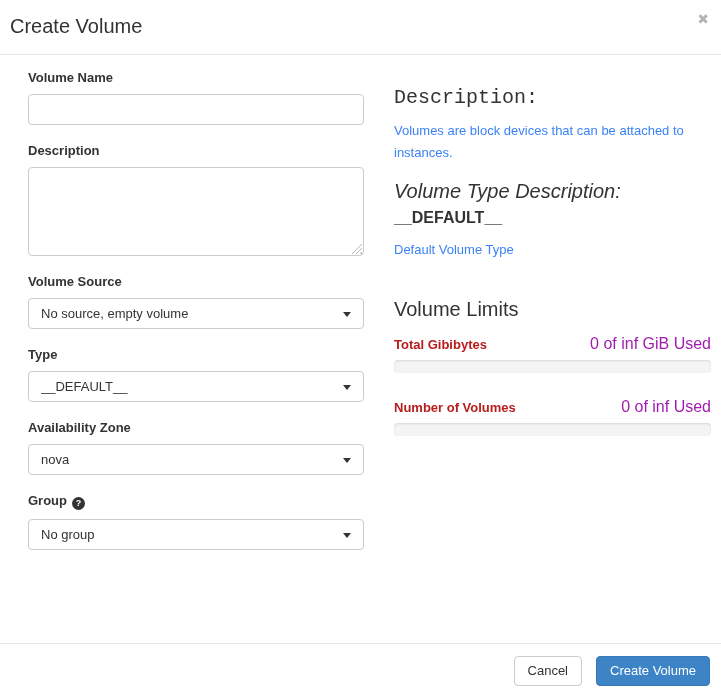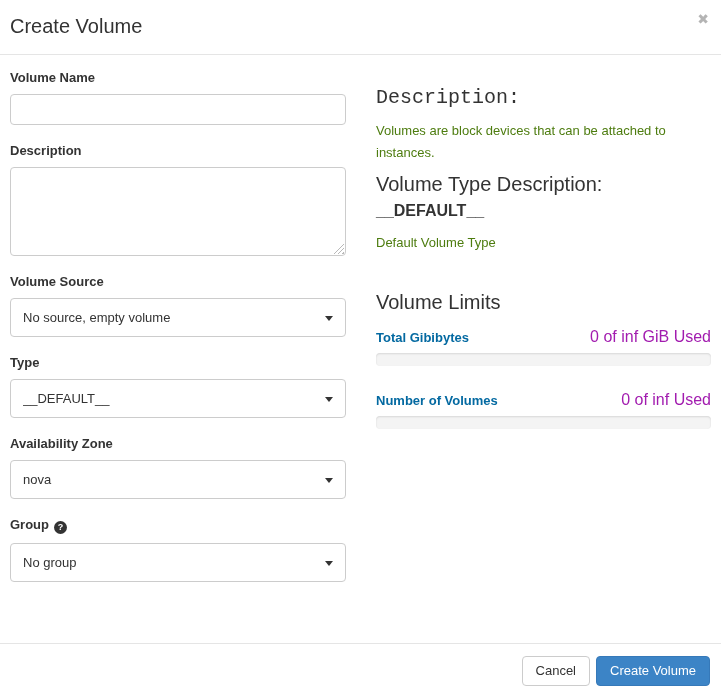--- a/index.html
+++ b/index.html
@@ -22,21 +22,21 @@
   .modal-title { font-size: 20px; font-weight: 400; color: #333; line-height: 27px; }
   .close-btn {
     position: absolute; top: 10px; right: 10px;
     border: none; background: transparent; cursor: pointer;
     color: #b4b4b4; font-size: 14px; font-weight: 700; line-height: 14px;
     padding: 2px;
     font-family: "DejaVu Sans", sans-serif;
   }
 
   
-  .modal-body { flex: 1 1 auto; display: flex; padding: 15px 10px 0 10px; }
+  .modal-body { flex: 1 1 auto; display: flex; padding: 15px 10px 0 28px; }
   .col-left  { flex: 0 0 336px; width: 336px; }
   .col-gap   { flex: 0 0 30px; }
   .col-right { flex: 1 1 auto; min-width: 0; }
 
   
   .form-group { margin-bottom: 18px; }
   .control-label {
     display: block; font-size: 13px; font-weight: 700; color: #333;
     margin-bottom: 9px; line-height: 15px;
   }
@@ -57,21 +57,21 @@
   .textarea-wrap { position: relative; }
   .textarea-input { height: 89px; resize: none; display: block; }
   .resize-handle {
     position: absolute; right: 2px; bottom: 2px; width: 11px; height: 11px;
     background: repeating-linear-gradient(135deg, transparent 0 2px, #b9b9b9 2px 3px);
     clip-path: polygon(100% 0, 100% 100%, 0 100%);
     pointer-events: none;
   }
   .select-wrap { position: relative; }
   .select-input {
-    height: 39px; appearance: none; -webkit-appearance: none; -moz-appearance: none;
+    height: 31px; appearance: none; -webkit-appearance: none; -moz-appearance: none;
     padding-right: 30px; color: #333;
   }
   .caret-down {
     position: absolute; right: 13px; top: 50%; margin-top: -2px;
     width: 0; height: 0; pointer-events: none;
     border-left: 4px solid transparent; border-right: 4px solid transparent;
     border-top: 5px solid #333;
   }
   .number-wrap { position: relative; }
   .number-input { height: 31px; padding-right: 28px; appearance: textfield; -moz-appearance: textfield; }
@@ -83,38 +83,38 @@
   .spin-btn {
     flex: 1 1 50%; border: 1px solid #bbb; border-radius: 2px; background: #fff;
     display: flex; align-items: center; justify-content: center; padding: 0; cursor: pointer;
   }
   .tri-up   { width: 0; height: 0; border-left: 4px solid transparent; border-right: 4px solid transparent; border-bottom: 5px solid #333; }
   .tri-down { width: 0; height: 0; border-left: 4px solid transparent; border-right: 4px solid transparent; border-top: 5px solid #8a8a8a; }
 
   
   .section-heading { font-size: 20px; font-weight: 400; color: #333; margin: 0 0 10px 0; line-height: 24px; }
   .col-right .section-heading.first { margin-top: 16px; font-family: Liberation Mono, monospace; }
-  .heading-type { margin-top: 8px; margin-bottom: 6px; }
+  .heading-type { margin-top: 15px; margin-bottom: 6px; font-style: italic; }
   .heading-limits { margin-top: 36px; margin-bottom: 14px; }
-  .help-text { font-size: 13px; color: #4d7c0f; line-height: 1.7; margin: 0 0 8px 0; }
+  .help-text { font-size: 13px; color: #3b82f6; line-height: 1.7; margin: 0 0 8px 0; }
   .type-name { font-size: 16px; font-weight: 700; color: #333; margin: 0 0 12px 0; }
   .limit-row { display: flex; justify-content: space-between; align-items: baseline; margin-bottom: 7px; }
-  .limit-label { font-size: 13px; font-weight: 700; color: #0369a1; }
+  .limit-label { font-size: 13px; font-weight: 700; color: #b91c1c; }
   .limit-usage { font-size: 16px; color: #a21caf; }
   .progress {
     height: 13px; background: #f4f4f4; border-radius: 4px;
     box-shadow: inset 0 1px 2px rgba(0,0,0,.12);
     margin-bottom: 25px; overflow: hidden;
   }
   .progress-fill { height: 100%; background: #3c84c6; }
 
   
   .modal-footer {
     flex: 0 0 auto; border-top: 1px solid #e5e5e5;
-    padding: 12px 11px; display: flex; justify-content: flex-end; gap: 6px;
+    padding: 12px 11px; display: flex; justify-content: flex-end; gap: 14px;
   }
   .btn {
     font-family: "Liberation Sans", "DejaVu Sans", sans-serif;
     font-size: 13px; line-height: 16px; padding: 6px 13px; border-radius: 4px;
     cursor: pointer; height: 30px;
   }
   .btn-default { background: #fff; border: 1px solid #ccc; color: #333; }
   .btn-primary { background: #3c84c6; border: 1px solid #3679b9; color: #fff; }
 </style>
 </head>

